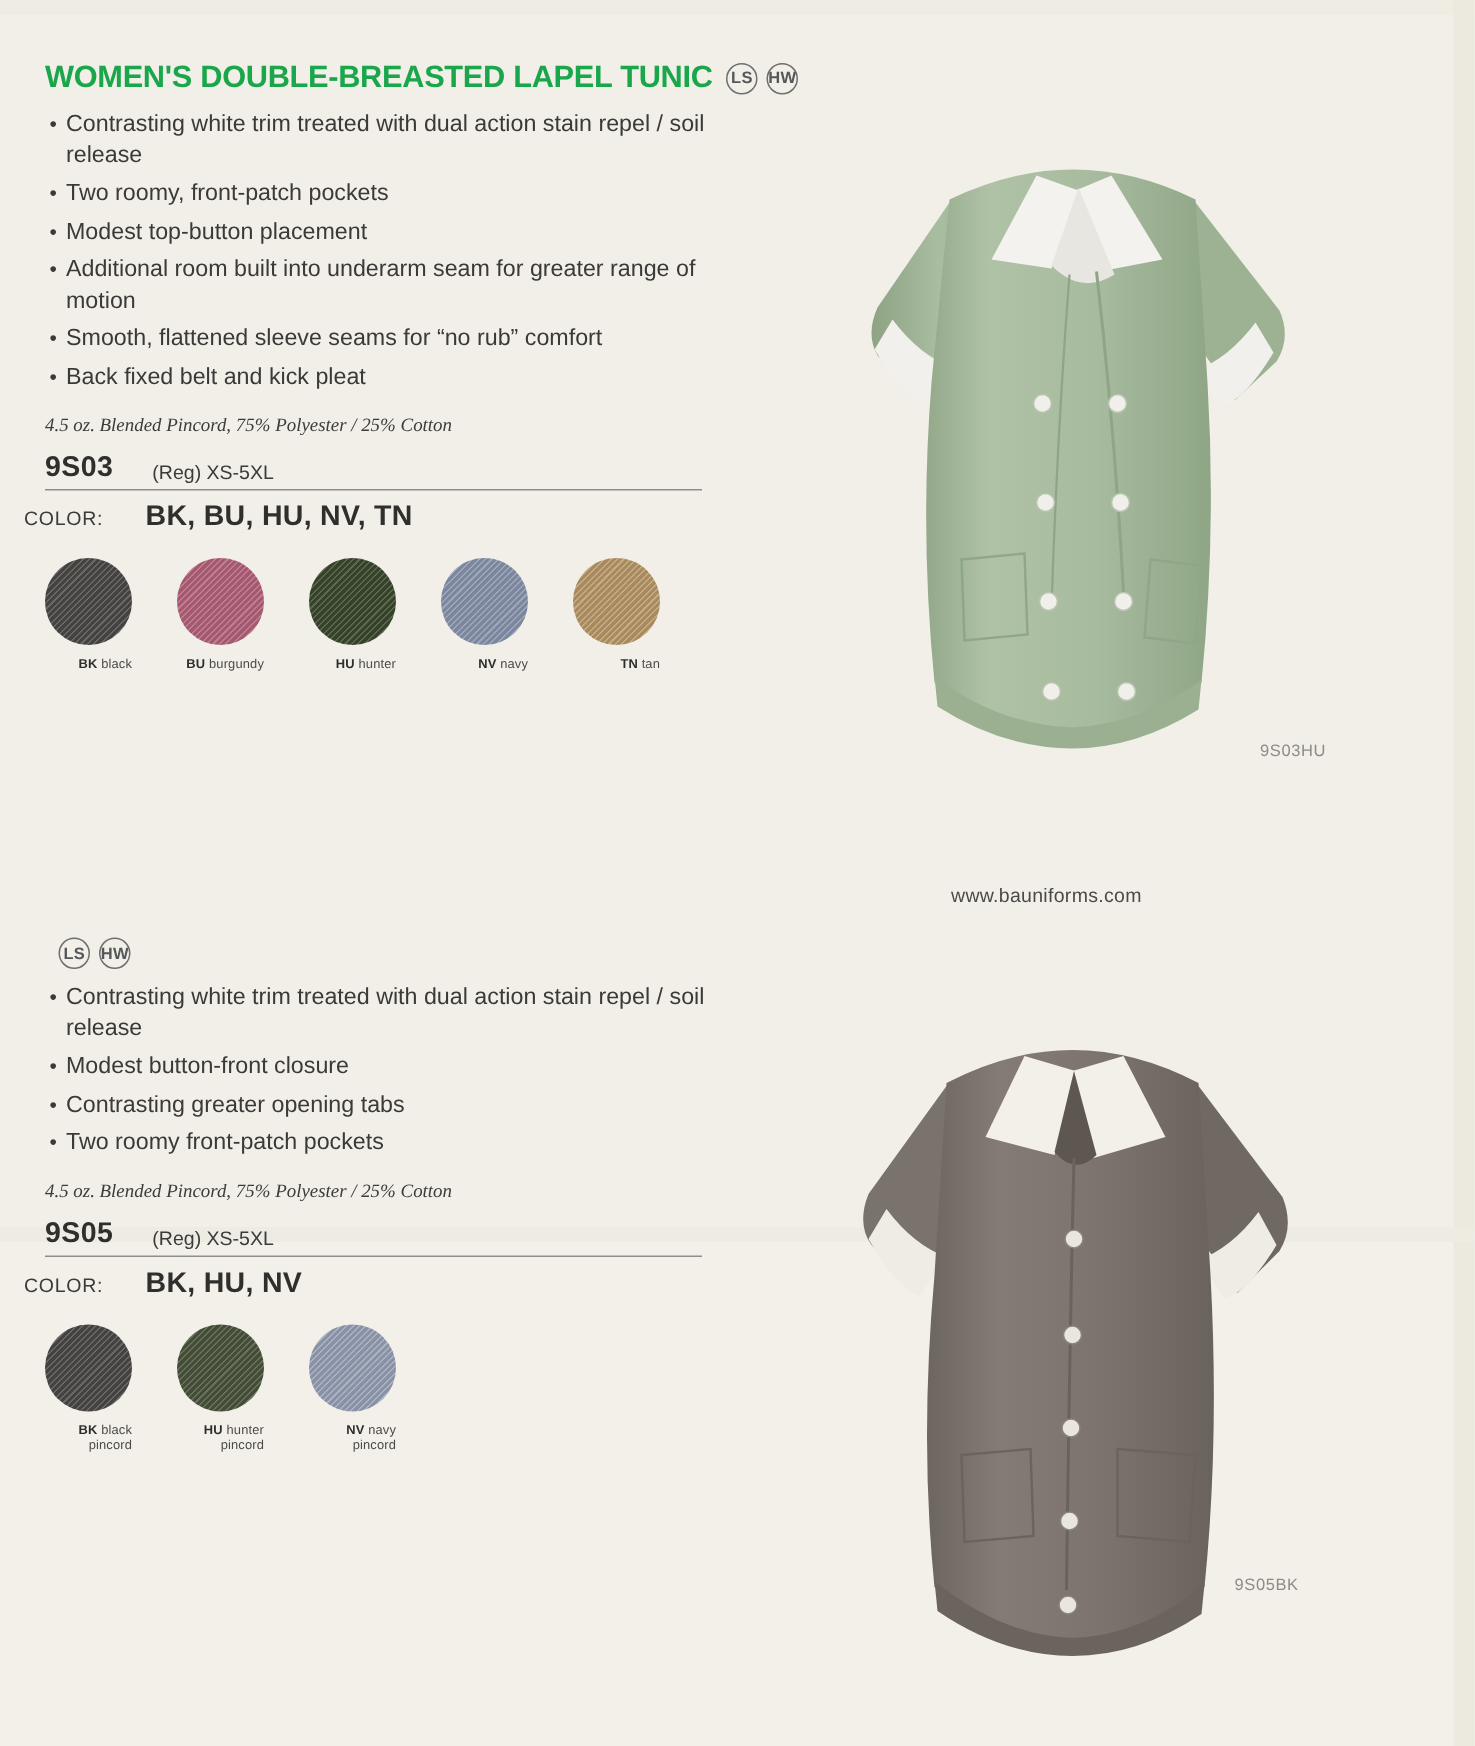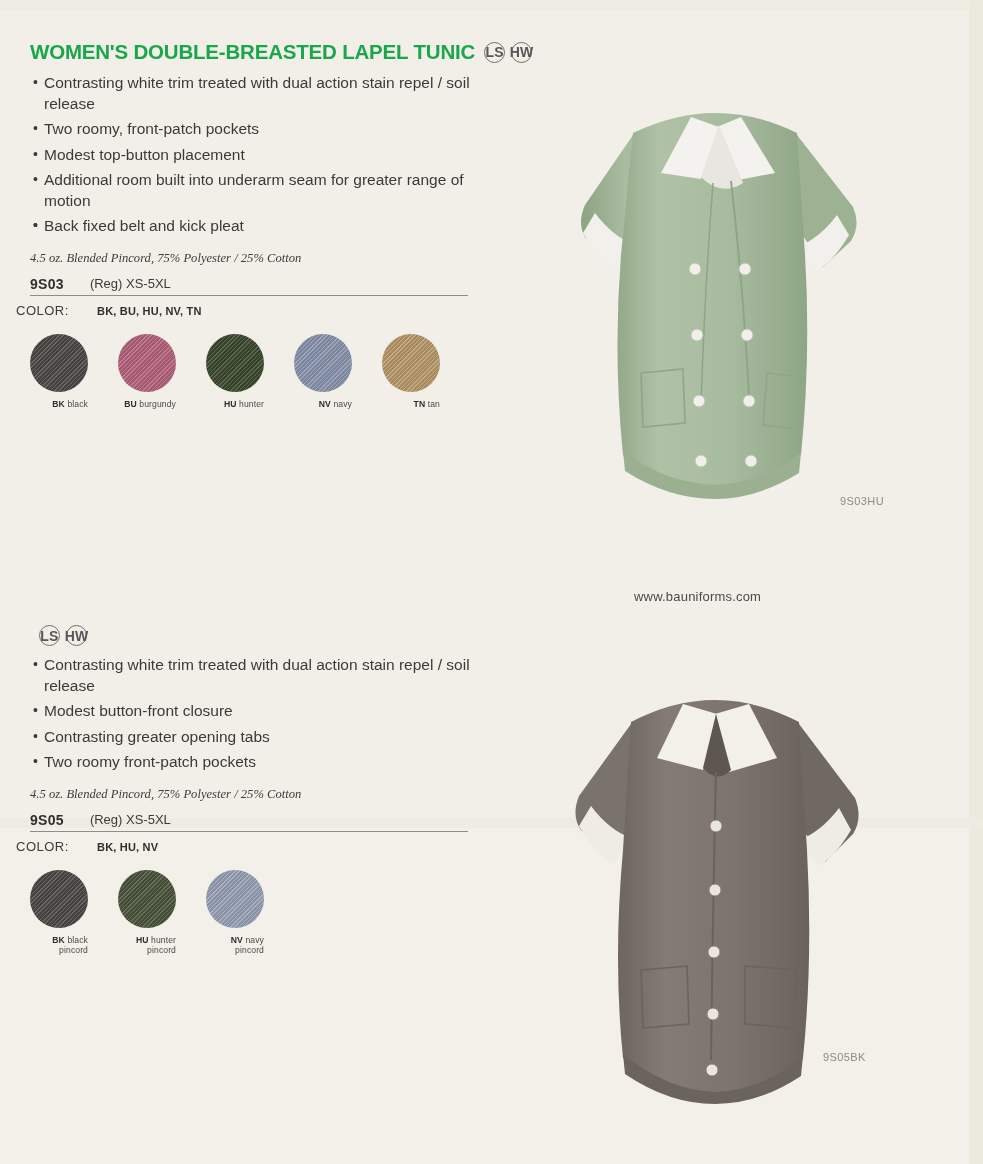--- a/index.html
+++ b/index.html
@@ -63,21 +63,21 @@
     display: flex;
     align-items: center;
     margin-left: 9px;
     gap: 6px;
   }
   .badge {
     width: 19px; height: 19px;
     border-radius: 50%;
     border: 1px solid #6d6e6e;
     color: #55585a;
-    font-size: 14px;
+    font-size: 11px;
     font-weight: bold;
     display: flex;
     align-items: center;
     justify-content: center;
     letter-spacing: 0.2px;
   }
 
   .features {
     margin: 9px 0 0 0;
     padding: 0 0 0 44px;
@@ -110,21 +110,21 @@
 
   .style-row {
     margin: 10px 30px 0 30px;
     display: flex;
     align-items: flex-end;
     border-bottom: 1px solid #8d8d8a;
     padding-bottom: 3px;
     width: 438px;
   }
   .style-number {
-    font-size: 14px;
+    font-size: 19px;
     font-weight: bold;
     color: #2f2f2d;
     letter-spacing: 0.3px;
   }
   .style-sizes {
     font-size: 13px;
     color: #3b3b39;
     margin-left: 26px;
     padding-bottom: 1px;
   }
@@ -135,21 +135,21 @@
     align-items: baseline;
     width: 438px;
   }
   .color-label {
     font-size: 13px;
     color: #3b3b39;
     letter-spacing: 0.5px;
     width: 81px;
   }
   .color-values {
-    font-size: 11px;
+    font-size: 19px;
     font-weight: bold;
     color: #2f2f2d;
     letter-spacing: 0.2px;
   }
 
   .swatches {
     display: flex;
     padding-left: 30px;
     margin-top: 16px;
     gap: 30px;
@@ -228,21 +228,21 @@
         <div class="badge">LS</div>
         <div class="badge">HW</div>
       </div>
     </div>
 
     <ul class="features">
       <li><span class="bullet">•</span><span>Contrasting white trim treated with dual action stain repel / soil release</span></li>
       <li><span class="bullet">•</span><span>Two roomy, front-patch pockets</span></li>
       <li><span class="bullet">•</span><span>Modest top-button placement</span></li>
       <li><span class="bullet">•</span><span>Additional room built into underarm seam for greater range of motion</span></li>
-      <li><span class="bullet">•</span></li>
+      <li><span class="bullet">•</span><span>Smooth, flattened sleeve seams for “no rub” comfort</span></li>
       <li><span class="bullet">•</span><span>Back fixed belt and kick pleat</span></li>
     </ul>
 
     <div class="fabric">4.5 oz. Blended Pincord, 75% Polyester / 25% Cotton</div>
 
     <div class="style-row">
       <div class="style-number">9S03</div>
       <div class="style-sizes">(Reg) XS-5XL</div>
     </div>
 

